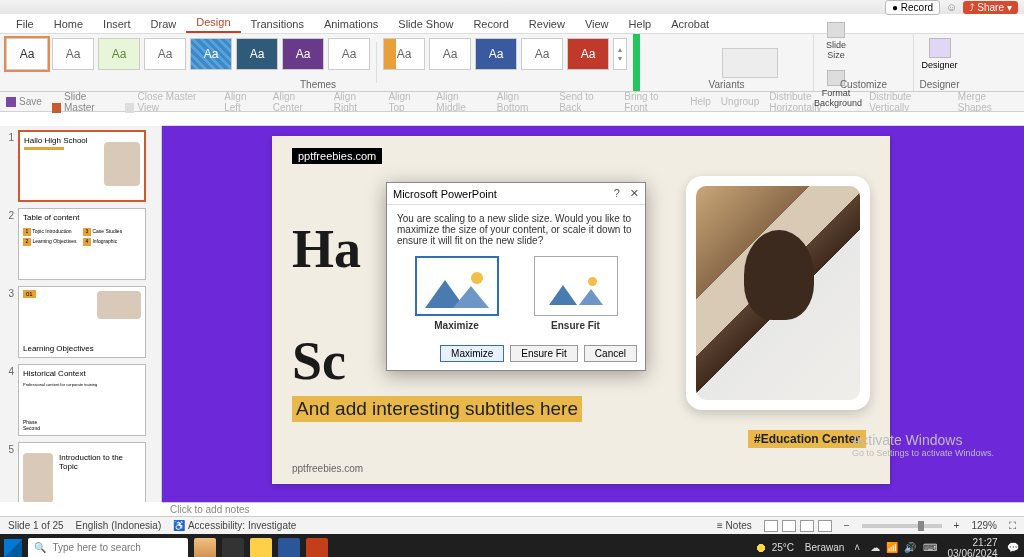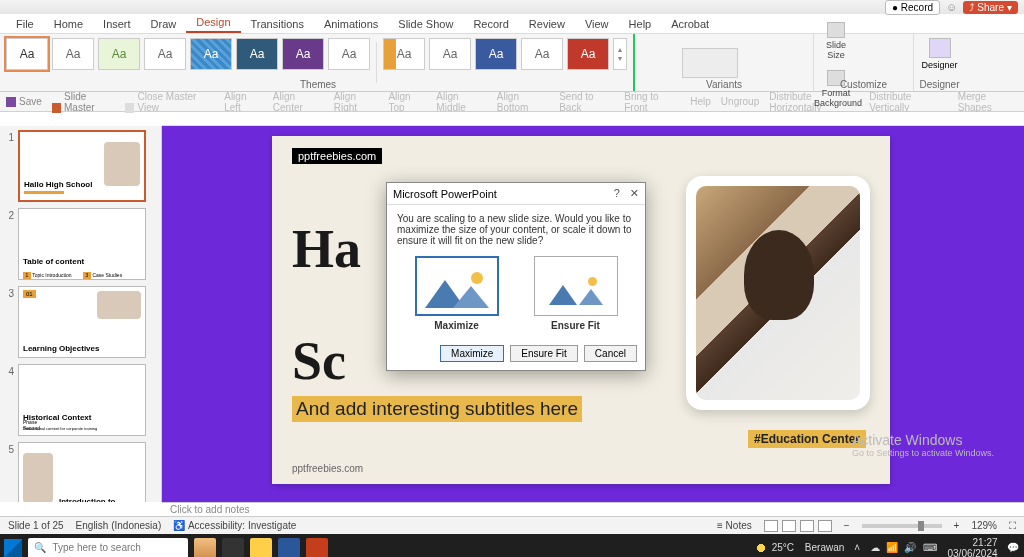--- a/index.html
+++ b/index.html
@@ -17,21 +17,21 @@
 .ribbon-tabs .tab.active { color:#b7472a; border-bottom:2px solid #b7472a; }
 
 
 .ribbon { height:58px; background:#f5f5f5; border-bottom:1px solid #ccc; display:flex; align-items:stretch; position:relative; }
 .theme-gallery { display:flex; padding:4px 6px; gap:4px; flex:0 0 auto; }
 .theme-swatch { width:42px; height:32px; border:1px solid #ccc; background:#fff; display:flex; align-items:center; justify-content:center; font-size:10px; color:#666; position:relative; overflow:hidden; }
 .theme-swatch.sel { outline:2px solid #e38b52; }
 .theme-swatch .aa { font-size:12px; }
 .themes-label, .variants-label, .customize-label, .designer-label { position:absolute; bottom:1px; font-size:10px; color:#666; }
 .themes-label { left:300px; }
-.variants-group { width:180px; border-left:2px solid #22c55e; display:flex; align-items:center; justify-content:flex-start; position:relative;padding-left:47px; }
+.variants-group { width:180px; border-left:7px solid #22c55e; display:flex; align-items:center; justify-content:center; position:relative;padding-left:47px; }
 .variant-swatch { width:56px; height:30px; background:#ededed; border:1px solid #ccc; }
 .variants-label { left:50%; transform:translateX(-50%); }
 .customize-group { width:100px; border-left:1px solid #ddd; display:flex; align-items:flex-start; justify-content:center; gap:10px; padding-top:4px; position:relative;flex-direction:column; }
 .cust-item { text-align:center; font-size:9px; color:#444; width:44px; }
 .cust-item .icon { width:18px; height:16px; margin:0 auto 2px; background:#ddd; border:1px solid #bbb; }
 .designer-group { width:52px; border-left:1px solid #ddd; position:relative; text-align:center; padding-top:4px; }
 .designer-group .icon { width:22px; height:20px; margin:0 auto; background:#e0d6f5; border:1px solid #bbb; }
 .designer-label { left:50%; transform:translateX(-50%); }
 .customize-label { left:50%; transform:translateX(-50%); }
 
@@ -44,21 +44,21 @@
 
 .ruler-h { height:14px; background:#fff; border-bottom:1px solid #ddd; margin-left:162px; position:relative; font-size:8px; color:#888; }
 
 
 .main { display:flex; height:376px; }
 .thumbs { width:162px; background:#f3f3f3; border-right:1px solid #ccc; overflow:hidden; padding:4px 0 0 4px; }
 .thumb-row { display:flex; align-items:flex-start; gap:4px; margin-bottom:6px; }
 .thumb-num { width:10px; text-align:right; font-size:10px; color:#666; padding-top:2px; }
 .thumb { width:128px; height:72px; background:#fff; border:1px solid #bbb; position:relative; overflow:hidden; font-size:6px; padding:4px; }
 .thumb.sel { border:2px solid #c95b2e; }
-.thumb .title { font-weight:bold; font-size:8px;margin-top:44px; }
+.thumb .title { font-weight:normal; font-size:8px; }
 .thumb .bar { height:3px; background:#e8a13a; margin-top:2px; width:40px; }
 .thumb .mini-img { position:absolute; right:4px; top:10px; width:36px; height:44px; background:#d8c9b8; border-radius:4px; }
 .thumb-grid { display:grid; grid-template-columns:1fr 1fr; gap:2px; font-size:5px; }
 .thumb-grid .cell { border:0; }
 .thumb-grid .num { display:inline-block; width:8px; height:8px; background:#e8a13a; color:#000; text-align:center; }
 
 .canvas-wrap { flex:1; background:#6d28d9; position:relative; overflow:hidden; }
 .canvas { position:absolute; left:110px; top:10px; width:618px; height:348px; background:#f2ede2; box-shadow:0 2px 6px rgba(0,0,0,.2); padding:12px 20px; }
 .canvas .tag { background:#000; color:#fff; display:inline-block; padding:2px 6px; font-size:11px; }
 .canvas .big { font-family:Georgia,serif; font-size:54px; font-weight:900; line-height:1; margin-top:58px; color:#1a1a1a; }

